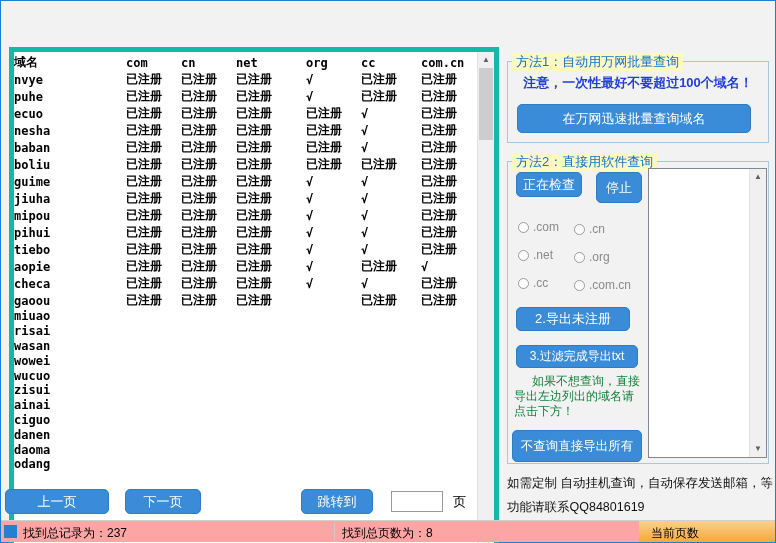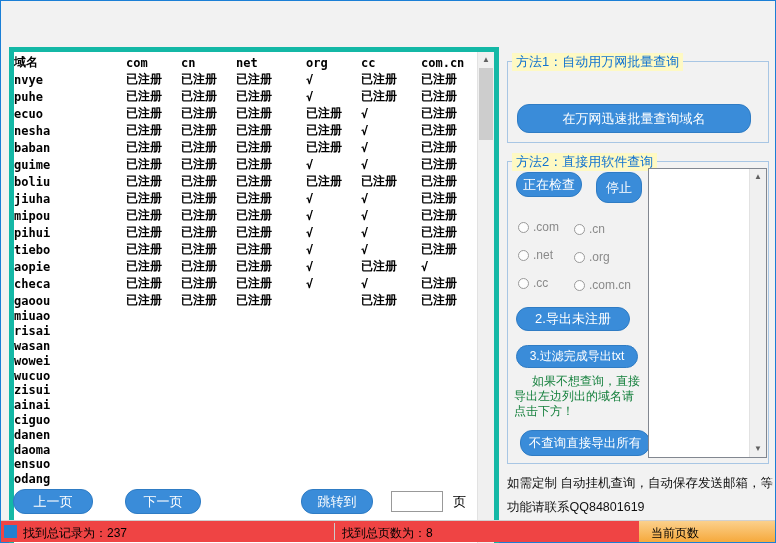--- a/index.html
+++ b/index.html
@@ -36,26 +36,26 @@
   
   .vscroll { width: 17px; background: #f0f0f0; border-left: 1px solid #e2e2e2;
              display: flex; flex-direction: column; }
   .sb-btn { height: 16px; text-align: center; font-size: 8px; line-height: 16px;
             color: #606060; background: #f0f0f0; }
   .sb-track { flex: 1; position: relative; }
   .sb-thumb { position: absolute; top: 0; left: 1px; right: 1px; height: 72px;
               background: #cdcdcd; }
 
   
-  .btn { background: #3a8cd9; color: #fff; border: 1px solid #2f7cc4; border-radius: 12px;
+  .btn { background: #3a8cd9; color: #fff; border: 1px solid #2f7cc4; border-radius: 5px;
          font-family: "Liberation Sans", sans-serif; font-size: 13px; text-align: center;
          display: flex; align-items: center; justify-content: center; cursor: default; }
 
   
-  .btn-prev  { position: absolute; left: 12px;   top: 488px; width: 80px; height: 25px; }
+  .btn-prev  { position: absolute; left: 4px;   top: 488px; width: 104px; height: 25px; }
   .btn-next  { position: absolute; left: 124px; top: 488px; width: 76px; height: 25px; }
   .btn-jump  { position: absolute; left: 300px; top: 488px; width: 72px; height: 25px; }
   .jump-input { position: absolute; left: 390px; top: 490px; width: 52px; height: 21px;
                 border: 1px solid #999; background: #fff; font-size: 13px; padding: 0 3px; }
   .page-label { position: absolute; left: 452px; top: 492px; font-size: 13px; color: #000; }
 
   
   .groupbox { position: absolute; border: 1px solid #a8c6e4; }
   .group-legend { position: absolute; top: -9px; left: 4px; background: #fef9c3;
                   color: #1273d0; font-size: 13px; padding: 0 4px; white-space: nowrap; }
@@ -74,32 +74,32 @@
                   background: #fdfdfd; display: inline-block; }
   .radio-label { color: #8a8a8a; font-size: 12px; }
   .r0 { left: 10px; top: 58px; }  .r1 { left: 66px; top: 60px; }
   .r2 { left: 10px; top: 86px; }  .r3 { left: 66px; top: 88px; }
   .r4 { left: 10px; top: 114px; } .r5 { left: 66px; top: 116px; }
 
   .btn-export-unreg { position: absolute; left: 8px; top: 145px; width: 114px; height: 24px; }
   .btn-filter-export{ position: absolute; left: 8px; top: 183px; width: 122px; height: 23px; font-size: 12px; }
   .note-text { position: absolute; left: 6px; top: 212px; width: 130px; font-size: 12px;
                color: #15803d; line-height: 15px; text-indent: 1.5em; }
-  .btn-export-all { position: absolute; left: 12px; top: 268px; width: 130px; height: 26px; font-size: 12.5px; }
+  .btn-export-all { position: absolute; left: 4px; top: 268px; width: 130px; height: 32px; font-size: 12.5px; }
 
   .result-listbox { position: absolute; left: 140px; top: 6px; width: 119px; height: 290px;
                     background: #fff; border: 1px solid #828790; display: flex; }
   .result-empty { flex: 1; }
 
   .contact-note { position: absolute; left: 506px; top: 470px; width: 266px;
                   font-size: 12.5px; color: #111; line-height: 24px; }
 
   
   .statusbar { position: absolute; left: 0; right: 0; bottom: 0; height: 22px;
-               background: #ef4444; border-top: 1px solid #d0d0d0; font-size: 12px; color: #000; }
+               background: #fca5a5; border-top: 1px solid #d0d0d0; font-size: 12px; color: #000; }
   .status-grip { position: absolute; left: 3px; top: 4px; width: 13px; height: 13px; background: #2480d0; }
   .status-records { position: absolute; left: 22px; top: 4px; }
   .status-divider1 { position: absolute; left: 333px; top: 2px; bottom: 2px; width: 1px; background: #cccccc; }
   .status-pages { position: absolute; left: 341px; top: 4px; }
   .status-current { position: absolute; left: 638px; right: 0; top: 0; bottom: 0;
                     background: linear-gradient(#fbd08c, #f6a93c); padding: 4px 0 0 12px; }
 </style>
 </head>
 <body>
 
@@ -174,40 +174,40 @@
       <td class="c-domain">baban</td>
       <td class="c-status">已注册</td>
       <td class="c-status">已注册</td>
       <td class="c-status">已注册</td>
       <td class="c-status">已注册</td>
       <td class="c-status">√</td>
       <td class="c-status">已注册</td>
     </tr>
 
     <tr>
+      <td class="c-domain">boliu</td>
+      <td class="c-status">已注册</td>
+      <td class="c-status">已注册</td>
+      <td class="c-status">已注册</td>
+      <td class="c-status">已注册</td>
+      <td class="c-status">已注册</td>
+      <td class="c-status">已注册</td>
+    </tr>
+
+    <tr>
       <td class="c-domain">guime</td>
       <td class="c-status">已注册</td>
       <td class="c-status">已注册</td>
       <td class="c-status">已注册</td>
       <td class="c-status">√</td>
       <td class="c-status">√</td>
       <td class="c-status">已注册</td>
     </tr>
 
     <tr>
-      <td class="c-domain">boliu</td>
-      <td class="c-status">已注册</td>
-      <td class="c-status">已注册</td>
-      <td class="c-status">已注册</td>
-      <td class="c-status">已注册</td>
-      <td class="c-status">已注册</td>
-      <td class="c-status">已注册</td>
-    </tr>
-
-    <tr>
       <td class="c-domain">jiuha</td>
       <td class="c-status">已注册</td>
       <td class="c-status">已注册</td>
       <td class="c-status">已注册</td>
       <td class="c-status">√</td>
       <td class="c-status">√</td>
       <td class="c-status">已注册</td>
     </tr>
 
     <tr>
@@ -363,29 +363,20 @@
     <tr>
       <td class="c-domain">daoma</td>
       <td class="c-status"></td>
       <td class="c-status"></td>
       <td class="c-status"></td>
       <td class="c-status"></td>
       <td class="c-status"></td>
       <td class="c-status"></td>
     </tr>
 
-    <tr>
-      <td class="c-domain">ensuo</td>
-      <td class="c-status"></td>
-      <td class="c-status"></td>
-      <td class="c-status"></td>
-      <td class="c-status"></td>
-      <td class="c-status"></td>
-      <td class="c-status"></td>
-    </tr>
 
     <tr>
       <td class="c-domain">odang</td>
       <td class="c-status"></td>
       <td class="c-status"></td>
       <td class="c-status"></td>
       <td class="c-status"></td>
       <td class="c-status"></td>
       <td class="c-status"></td>
     </tr>
@@ -397,20 +388,21 @@
       <div class="sb-btn">▲</div>
       <div class="sb-track">
         <div class="sb-thumb"></div>
       </div>
       <div class="sb-btn">▼</div>
     </div>
   </div>
 
   <div class="groupbox gb1">
     <span class="group-legend">方法1：自动用万网批量查询</span>
+    <div class="warning-text">注意，一次性最好不要超过100个域名！</div>
     <div class="btn btn-wanwang">在万网迅速批量查询域名</div>
   </div>
 
   <div class="groupbox gb2">
     <span class="group-legend">方法2：直接用软件查询</span>
 
     <div class="btn btn-checking">正在检查</div>
     <div class="btn btn-stop">停止</div>
 
     <div class="radio-item r0">

